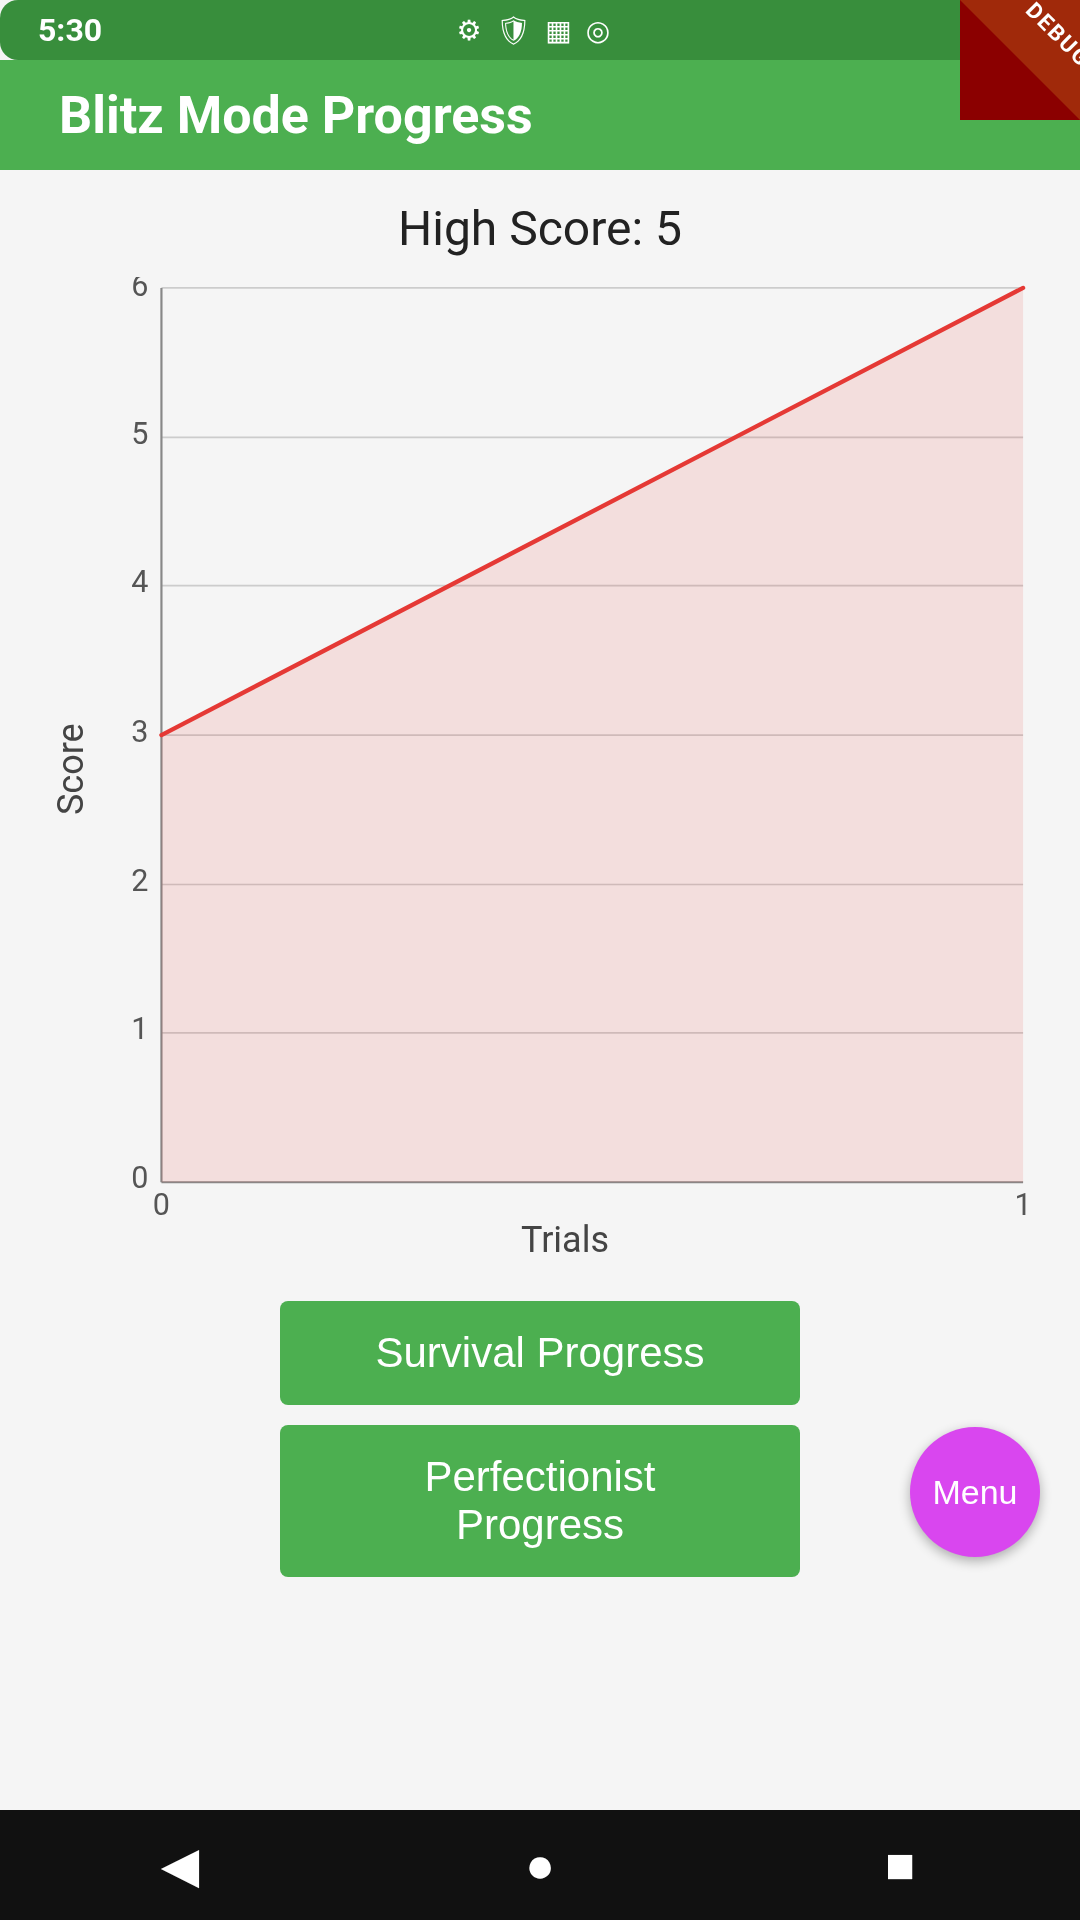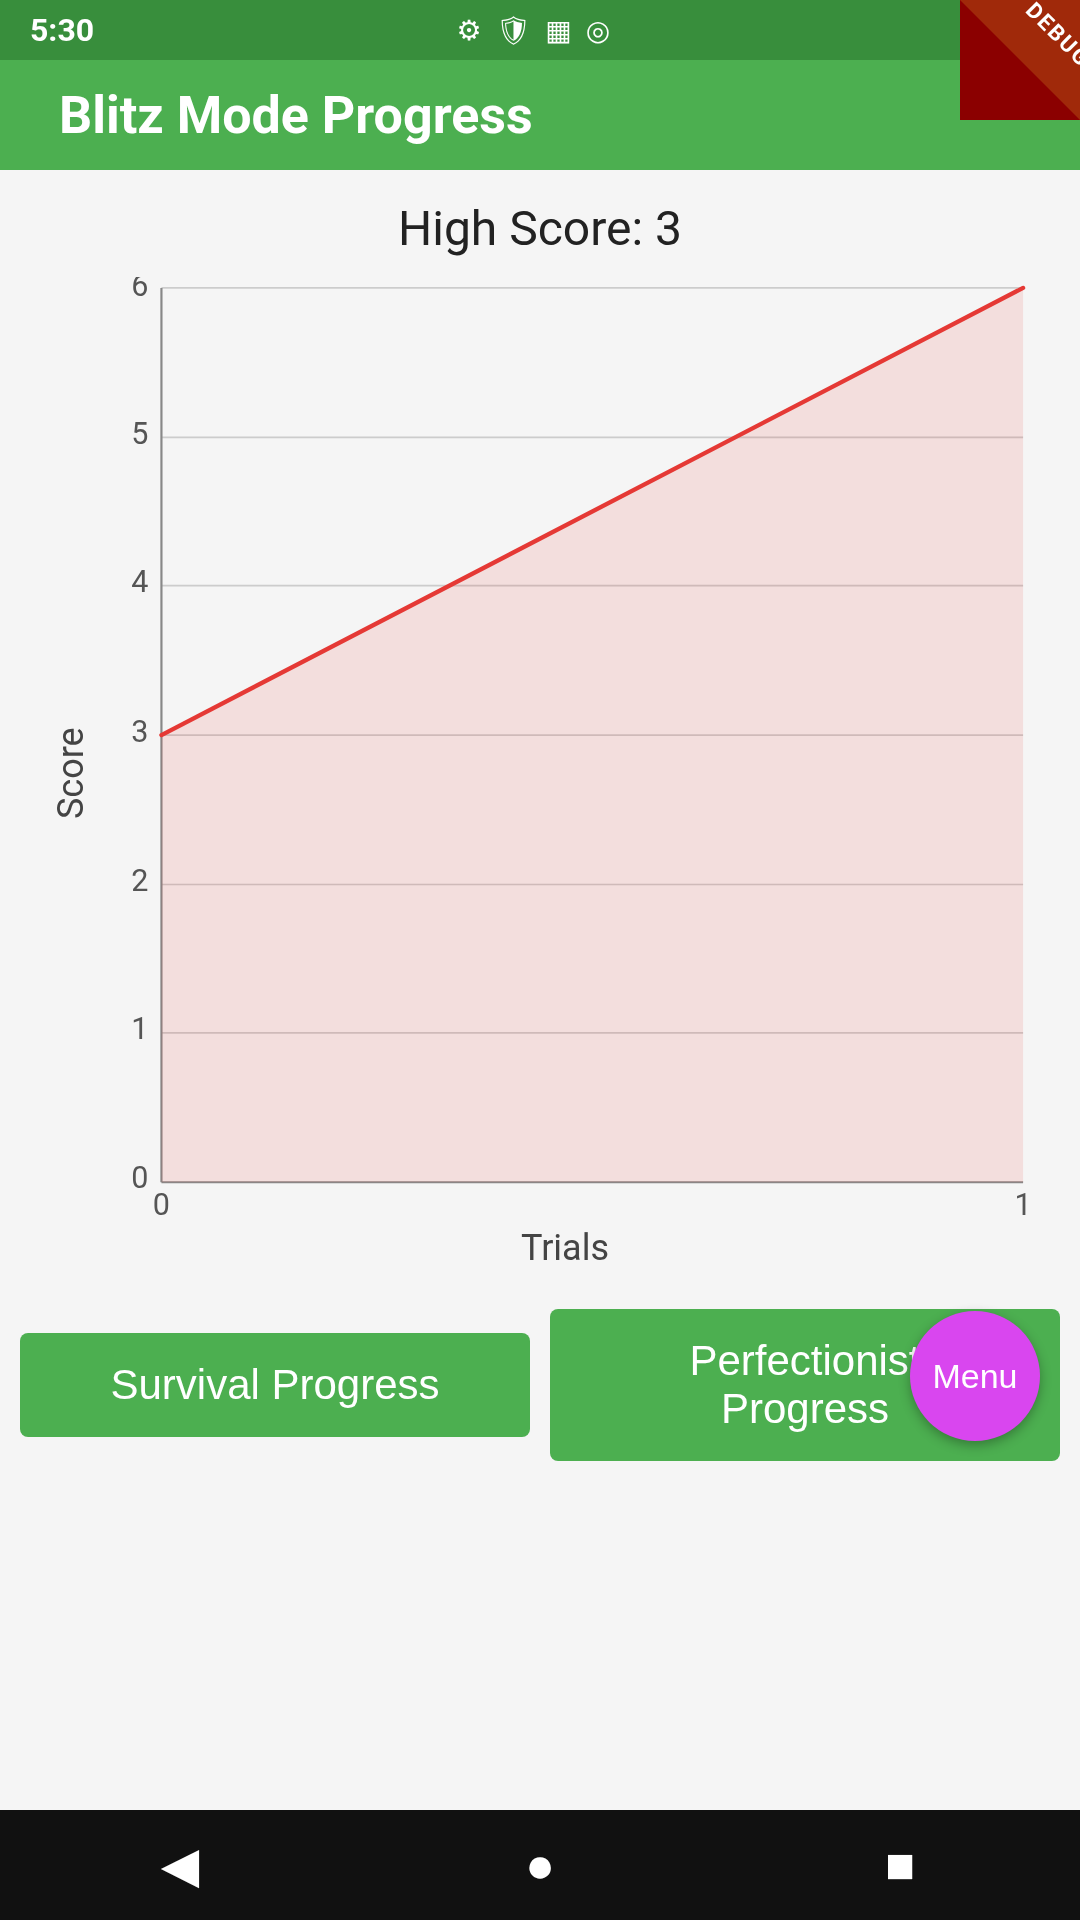--- a/index.html
+++ b/index.html
@@ -15,26 +15,27 @@
       flex-direction: column;
     }
 
     
     .status-bar {
       background: #388e3c;
       height: 60px;
       display: flex;
       align-items: center;
       justify-content: space-between;
-      padding: 0 30px;
+      padding: 0 38px;
       color: white;
       font-size: 28px;
       font-weight: 500;
       flex-shrink: 0;
       position: relative;
+      border-radius: 18px;
     }
 
     .status-time {
       font-size: 32px;
       font-weight: bold;
     }
 
     .status-icons {
       display: flex;
       align-items: center;
@@ -158,27 +159,26 @@
 
     .chart-svg-container {
       position: relative;
       width: 100%;
     }
 
     .x-axis-label {
       font-size: 36px;
       color: #444;
       text-align: center;
-      margin-top: 8px;
     }
 
     
     .buttons-container {
       display: flex;
-      flex-direction: row;
+      flex-direction: column;
       align-items: center;
       gap: 20px;
       margin-top: 40px;
       width: 100%;
     }
 
     .nav-button {
       background: #4caf50;
       color: white;
       border: none;
@@ -264,21 +264,21 @@
     <span class="debug-text">DEBUG</span>
   </div>
 </div>
 
 <div class="app-bar">
   <span class="app-bar-title">Blitz Mode Progress</span>
 </div>
 
 <div class="main-content">
 
-  <div class="high-score-title">High Score: 3</div>
+  <div class="high-score-title">High Score: 5</div>
 
   <div class="chart-wrapper">
     <div class="chart-area">
       <div class="y-axis-label">Score</div>
       <div class="chart-with-y">
         <div class="chart-svg-container">
           <svg id="chart-svg" width="100%" viewBox="0 0 860 860">
 
             <rect x="60" y="10" width="790" height="820" fill="#f5f5f5"></rect>
 

